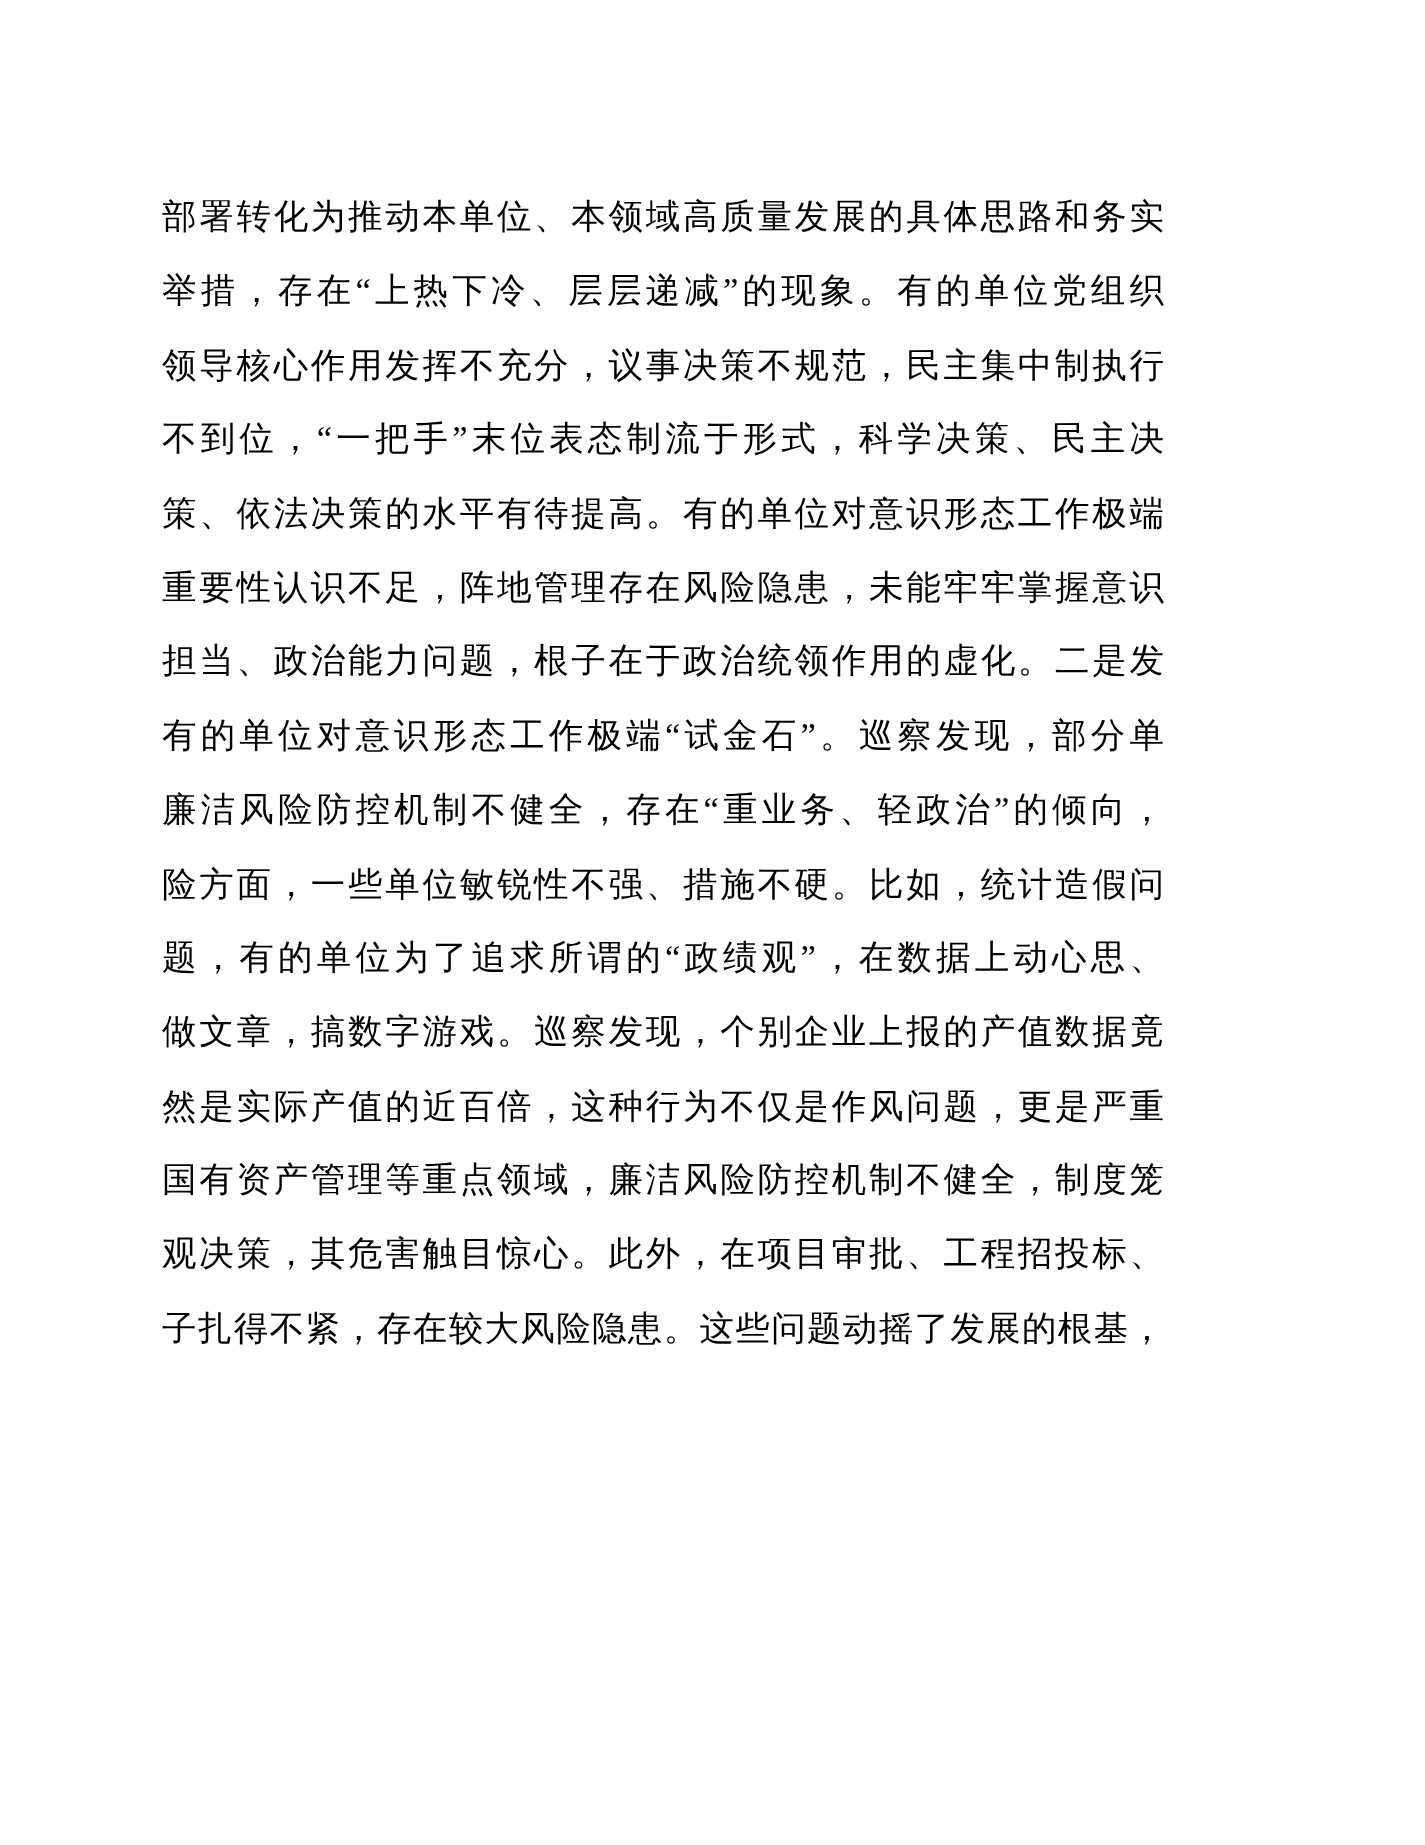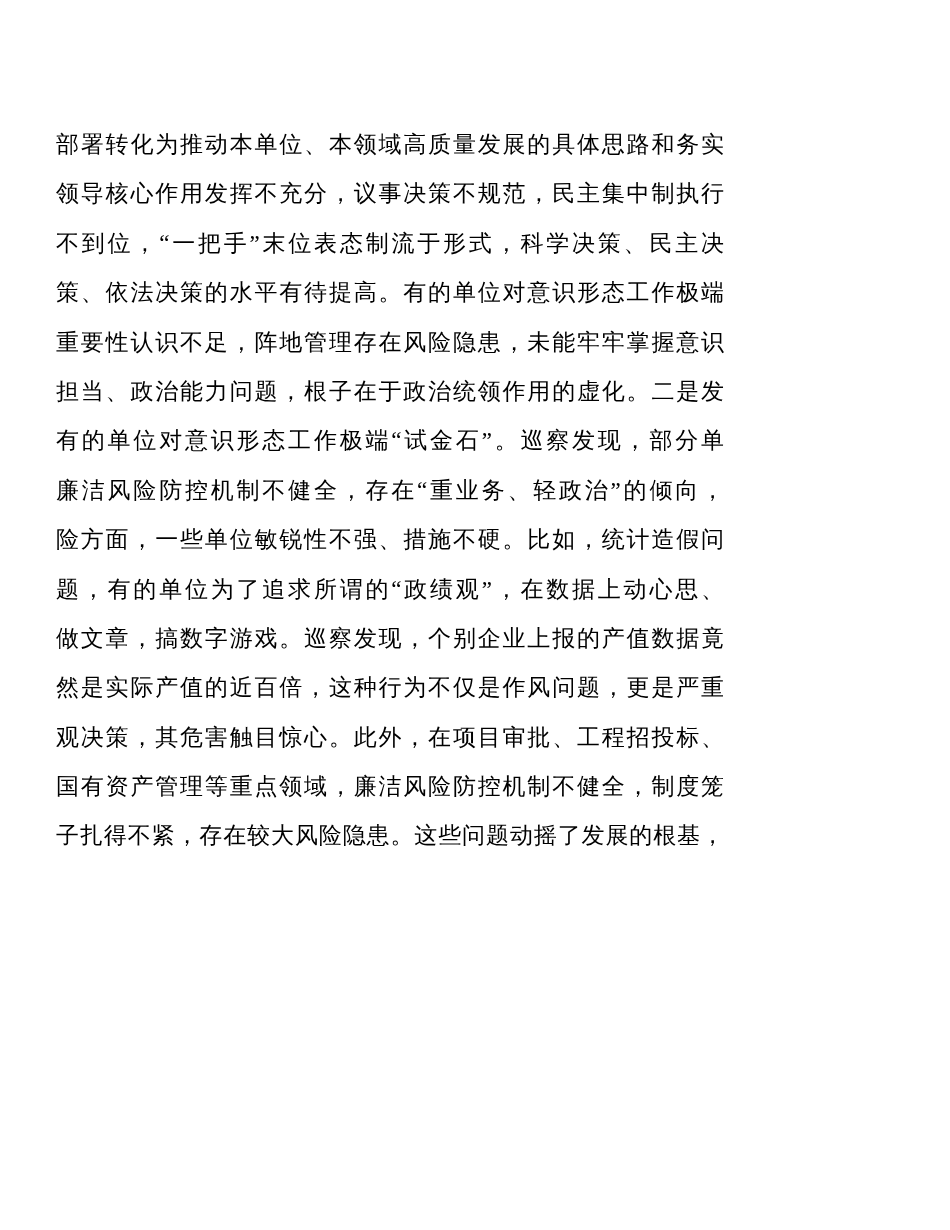--- a/index.html
+++ b/index.html
@@ -11,21 +11,21 @@
     width: 950px;
     height: 1230px;
     overflow: hidden;
     font-family: "Liberation Serif", serif;
   }
   .page {
     box-sizing: border-box;
     width: 950px;
     height: 1230px;
     background: #ffffff;
-    padding: 120px 142px 0 56px;
+    padding: 120px 142px 0 108px;
   }
   .text-block {
     width: 668px;
   }
   .line {
     height: 49.4px;
     line-height: 49.4px;
     font-size: 23px;
     color: #000000;
     text-align: justify;
@@ -39,28 +39,29 @@
     font-weight: 400;
     font-family: "Liberation Sans", sans-serif;
   }
 </style>
 </head>
 <body>
 
 <div class="page">
   <div class="text-block" id="doc-body">
       <div class="line"><span class="seg">部署转化为推动本单位、本领域高质量发展的具体思路和务实</span></div>
+      <div class="line"><span class="seg">举措，存在“上热下冷、层层递减”的现象。有的单位党组织</span></div>
       <div class="line"><span class="seg">领导核心作用发挥不充分，议事决策不规范，民主集中制执行</span></div>
       <div class="line"><span class="seg">不到位，“一把手”末位表态制流于形式，科学决策、民主决</span></div>
       <div class="line"><span class="seg">策、依法决策的水平有待提高。有的单位对意识形态工作极端</span></div>
       <div class="line"><span class="seg">重要性认识不足，阵地管理存在风险隐患，未能牢牢掌握意识</span></div>
       <div class="line"><span class="seg">担当、政治能力问题，根子在于政治统领作用的虚化。</span><span class="seg bold">二是发</span></div>
       <div class="line"><span class="seg">有的单位对意识形态工作极端“试金石”。巡察发现，部分单</span></div>
       <div class="line"><span class="seg">廉洁风险防控机制不健全，存在“重业务、轻政治”的倾向，</span></div>
       <div class="line"><span class="seg">险方面，一些单位敏锐性不强、措施不硬。比如，统计造假问</span></div>
       <div class="line"><span class="seg">题，有的单位为了追求所谓的“政绩观”，在数据上动心思、</span></div>
       <div class="line"><span class="seg">做文章，搞数字游戏。巡察发现，个别企业上报的产值数据竟</span></div>
       <div class="line"><span class="seg">然是实际产值的近百倍，这种行为不仅是作风问题，更是严重</span></div>
+      <div class="line"><span class="seg">国有资产管理等重点领域，廉洁风险防控机制不健全，制度笼</span></div>
       <div class="line"><span class="seg">观决策，其危害触目惊心。此外，在项目审批、工程招投标、</span></div>
-      <div class="line"><span class="seg">国有资产管理等重点领域，廉洁风险防控机制不健全，制度笼</span></div>
       <div class="line"><span class="seg">子扎得不紧，存在较大风险隐患。这些问题动摇了发展的根基，</span></div>
     </div>
 </div>
 
 </body></html>

